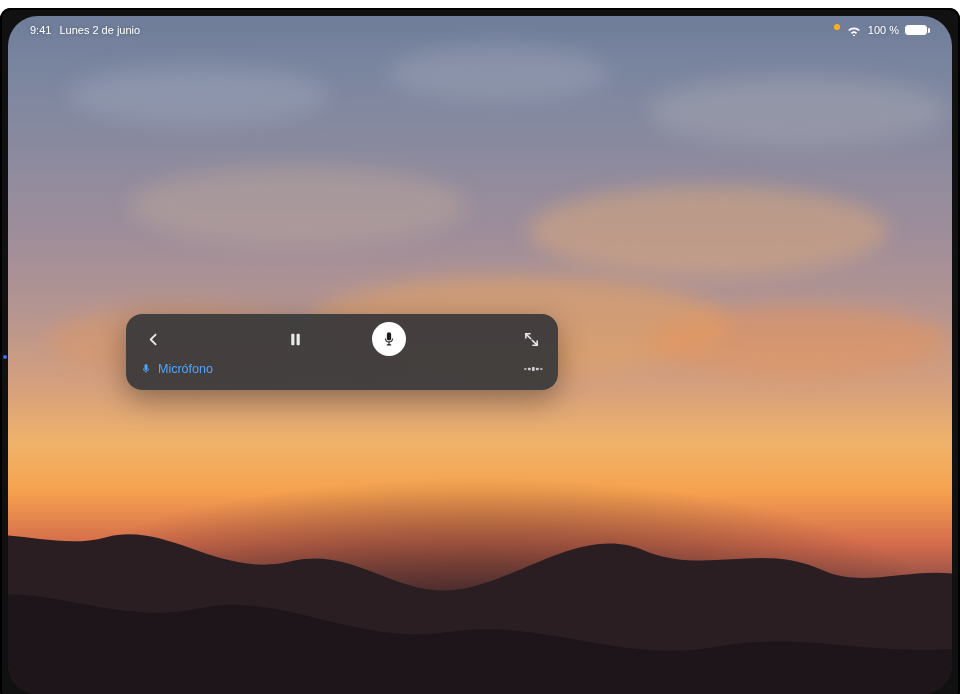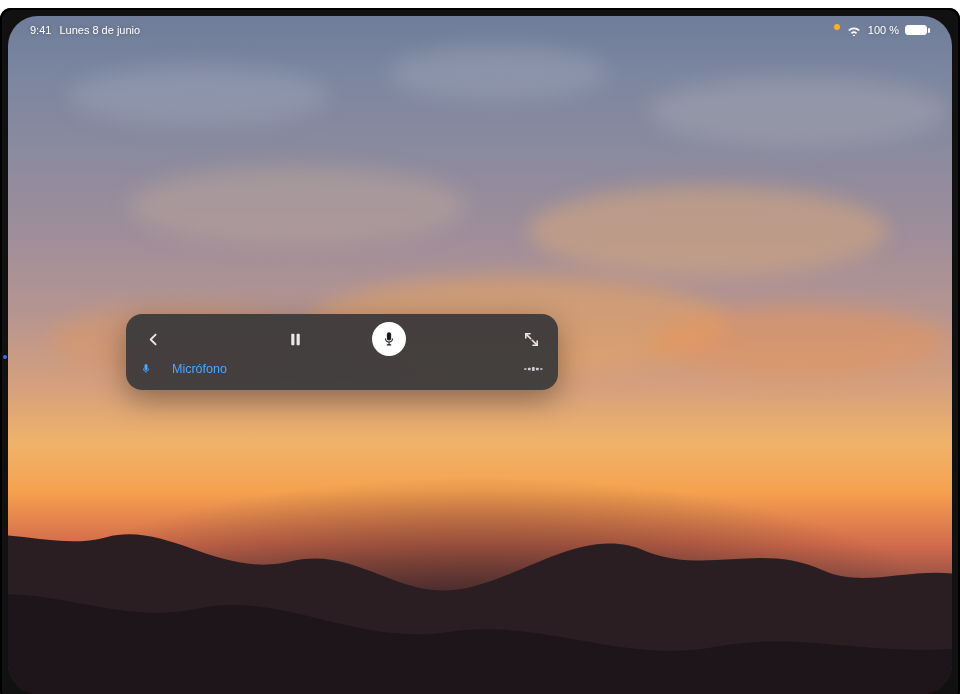--- a/index.html
+++ b/index.html
@@ -123,21 +123,21 @@
   .tb-flex { flex: 1; }
 
   .panel-body {
     padding: 0 14px 12px 14px;
   }
   .source-row {
     display: flex; align-items: center; justify-content: space-between;
     margin-bottom: 2px;
   }
   .source-left {
-    display: flex; align-items: center; gap: 20px;
+    display: flex; align-items: center; gap: 6px;
     color: #4aa7ff;
     font-size: 12.5px;
     font-weight: 500;
   }
   .source-left svg { width: 12px; height: 12px; }
   .more-icon { color:#cfcfd2; display:flex; }
   .more-icon svg { width:20px; height:6px; }
 
   .transcript {
     border-left: 2px solid #4aa7ff;
@@ -175,21 +175,21 @@
     <div class="ridge">
       <svg viewBox="0 0 1000 300" preserveAspectRatio="none">
         <path fill="#2a1e23" d="M0,140 C40,120 90,150 140,135 C200,118 250,180 320,160 C380,145 420,200 480,190 C540,180 600,120 660,150 C720,175 770,140 830,170 C880,195 940,150 1000,190 L1000,300 L0,300 Z"></path>
         <path fill="#1c1419" opacity="0.9" d="M0,200 C80,180 150,230 230,210 C310,192 380,250 470,235 C560,220 640,270 730,250 C820,232 900,270 1000,245 L1000,300 L0,300 Z"></path>
       </svg>
     </div>
 
     <div class="status-bar">
       <div class="status-left">
         <span>9:41</span>
-        <span>Lunes 8 de junio</span>
+        <span>Lunes 2 de junio</span>
       </div>
       <div class="status-right">
         <span class="dot"></span>
         <span class="wifi-icon">
           <svg viewBox="0 0 24 16" width="16" height="11" fill="#fff">
             <path d="M12 14.5a1.6 1.6 0 1 0 0 3.2 1.6 1.6 0 0 0 0-3.2zm-4.6-3.2 1.8 1.8a4 4 0 0 1 5.6 0l1.8-1.8a6.6 6.6 0 0 0-9.2 0zM3.2 7.1l1.8 1.8a10 10 0 0 1 14 0l1.8-1.8a12.6 12.6 0 0 0-17.6 0z"></path>
           </svg>
         </span>
         <span>100 %</span>
         <span class="battery-icon">

